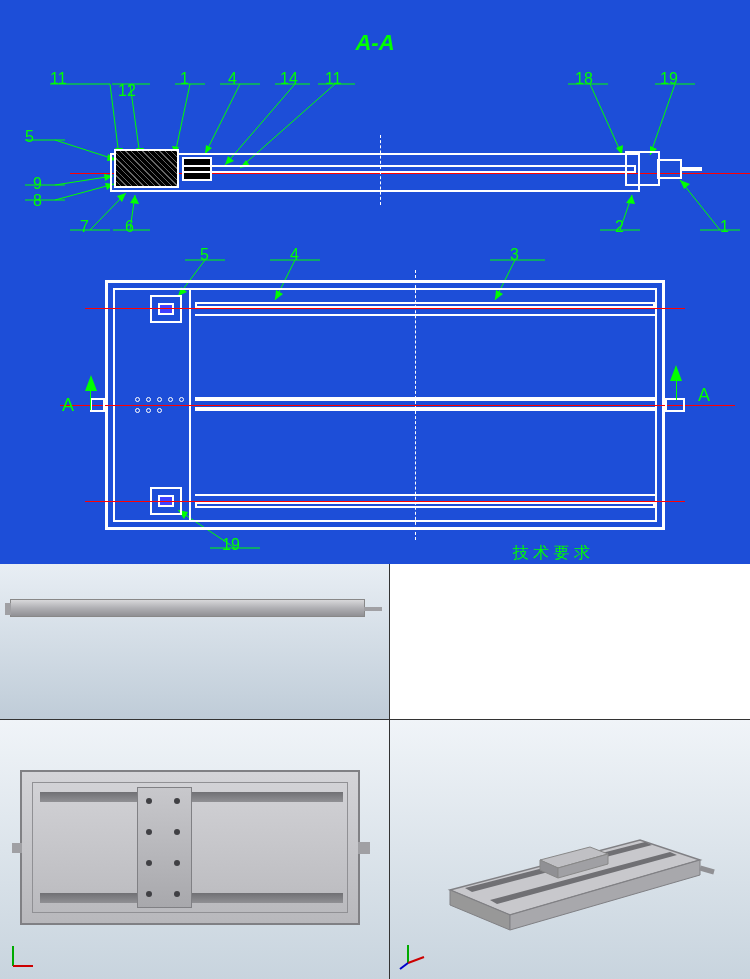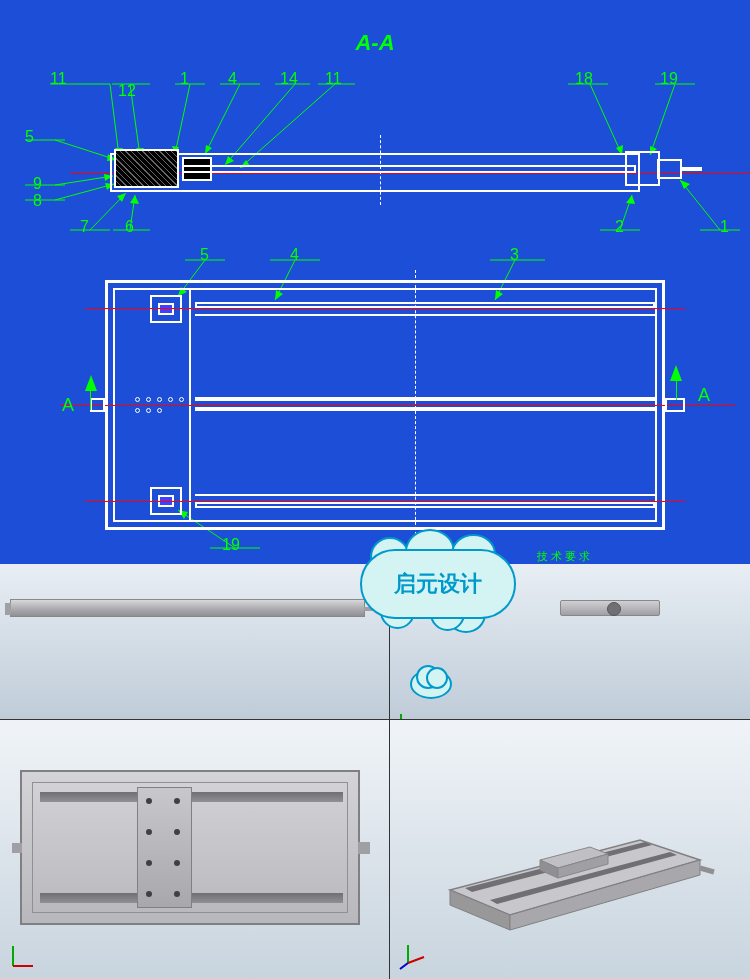--- a/index.html
+++ b/index.html
@@ -50,21 +50,21 @@
   .holes span { width:5px; height:5px; border:1px solid #fff; border-radius:50%;}
   
   
   .sec-arrow-l { position: absolute; top: 395px; left: 62px; color: #00ff00; font-size: 18px; }
   .sec-arrow-r { position: absolute; top: 385px; right: 40px; color: #00ff00; font-size: 18px; }
   .sec-tri-l { position:absolute; top:375px; left:85px; width:0; height:0; border-left:6px solid transparent; border-right:6px solid transparent; border-bottom:16px solid #00ff00;}
   .sec-tri-r { position:absolute; top:365px; right:68px; width:0; height:0; border-left:6px solid transparent; border-right:6px solid transparent; border-bottom:16px solid #00ff00;}
   .sec-line-l { position:absolute; top:390px; left:90px; width:1px; height:20px; background:#00ff00;}
   .sec-line-r { position:absolute; top:380px; right:73px; width:1px; height:20px; background:#00ff00;}
   
-  .tech-req { position:absolute; bottom:0; right:160px; color:#00ff00; font-size:11px; }
+  .tech-req { position:absolute; bottom:0; right:160px; color:#00ff00; font-size:16px; }
   
   
   .render-area { position: absolute; top: 564px; left: 0; width: 750px; height: 415px; background: #fff; }
   .render-tl { position: absolute; top: 0; left: 0; width: 390px; height: 155px; background: linear-gradient(180deg, #e8eef4 0%, #bfccd8 100%); border-right: 1px solid #333; }
   .render-tr { position: absolute; top: 0; left: 390px; right: 0; height: 155px; background: linear-gradient(180deg, #e8eef4 0%, #bfccd8 100%); }
   .render-bl { position: absolute; top: 155px; left: 0; width: 390px; bottom: 0; background: linear-gradient(180deg, #f0f4f8 0%, #c8d4de 100%); border-right: 1px solid #333; border-top: 1px solid #333; }
   .render-br { position: absolute; top: 155px; left: 390px; right: 0; bottom: 0; background: linear-gradient(180deg, #f0f4f8 0%, #c8d4de 100%); border-top: 1px solid #333; }
   
   
   .cloud { position: absolute; top: -15px; left: -30px; z-index: 10; }
@@ -250,38 +250,20 @@
   <div class="sec-tri-r"></div>
   <div class="sec-line-r"></div>
 
   <div class="tech-req">技 术 要 求</div>
 </div>
 
 <div class="render-area">
   <div class="render-tl">
     <div class="actuator-side"></div>
   </div>
-  <div class="render-tr">
-    <div class="end-piece"></div>
-    <div class="cloud">
-      <div class="cloud-bump b1"></div>
-        <div class="cloud-bump b2"></div>
-        <div class="cloud-bump b3"></div>
-      <div class="cloud-bump b4"></div>
-        <div class="cloud-bump b5"></div>
-        <div class="cloud-bump b6"></div>
-      <div class="cloud-main"><span>启元设计</span></div>
-    </div>
-    <div class="small-cloud"></div>
-    <svg class="triad-tr2" width="30" height="30">
-      <line x1="5" y1="25" x2="5" y2="5" stroke="#0a0" stroke-width="2"></line>
-        <line x1="5" y1="25" x2="25" y2="25" stroke="#c00" stroke-width="2"></line>
-        <line x1="5" y1="25" x2="18" y2="15" stroke="#00c" stroke-width="2"></line>
-    </svg>
-  </div>
   <div class="render-bl">
     <div class="top-assembly">
       <div class="top-assembly-inner"></div>
       <div class="ta-rail1"></div>
       <div class="ta-rail2"></div>
       <div class="ta-plate">
         <div class="ta-holes">
             <span></span>
             <span></span>
             <span></span>

